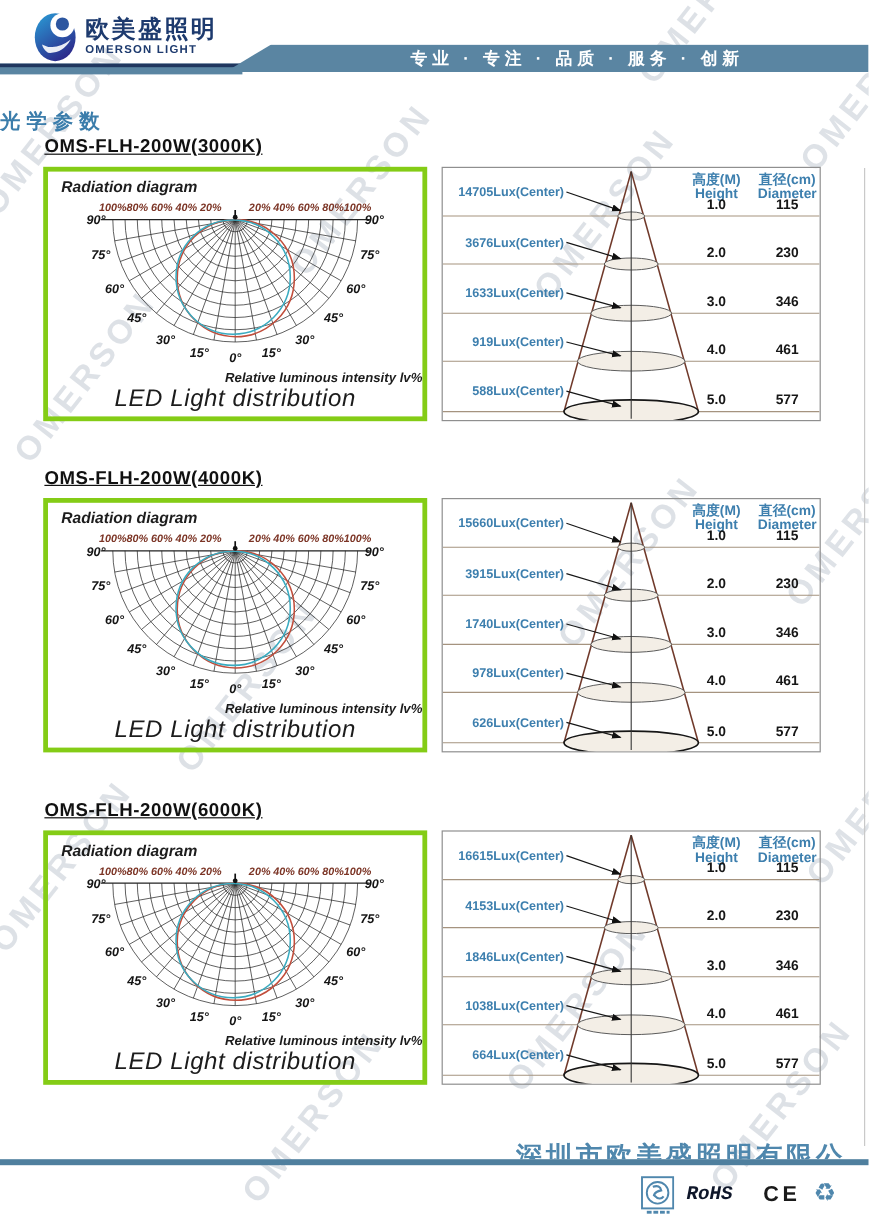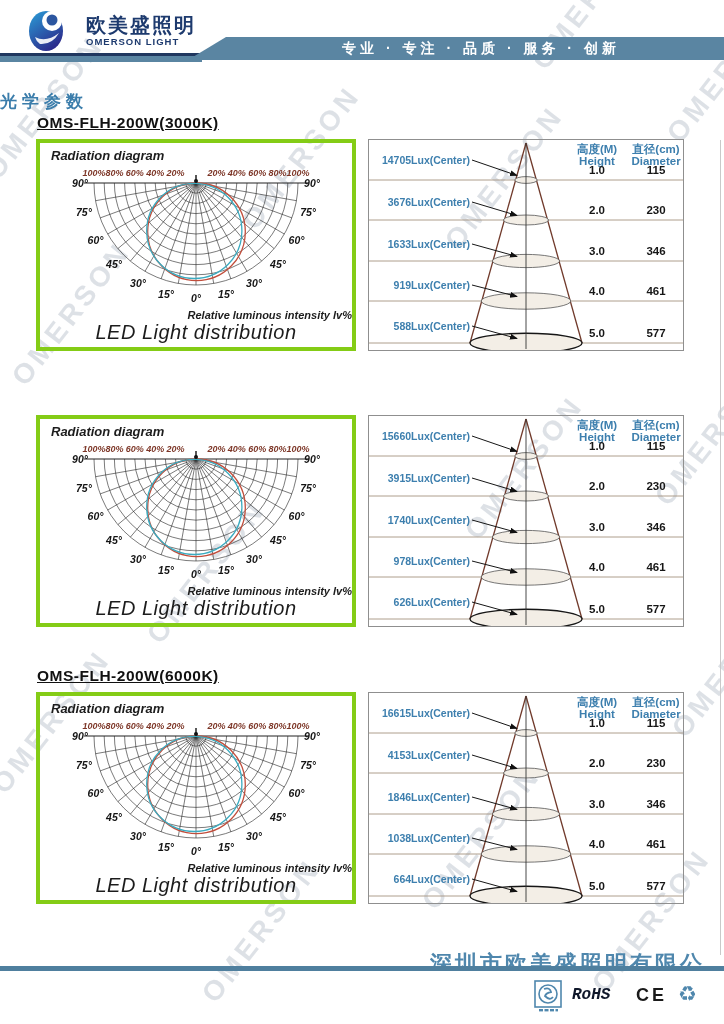--- a/index.html
+++ b/index.html
@@ -3,21 +3,21 @@
 <meta charset="utf-8">
 <style>
   html,body{margin:0;padding:0;background:#ffffff;}
   #page{position:relative;width:724px;height:1024px;background:#ffffff;overflow:hidden;
         font-family:"Liberation Sans",sans-serif;}
   .wm{position:absolute;font-weight:bold;font-size:28px;color:#c3cad3;opacity:.55;
       letter-spacing:4px;transform:rotate(-52deg);z-index:0;white-space:nowrap;}
   .content{position:absolute;left:0;top:0;width:724px;height:1024px;z-index:1;}
 
   
-  .logo{position:absolute;left:26px;top:7px;display:flex;align-items:center;gap:18px;}
+  .logo{position:absolute;left:26px;top:7px;display:flex;align-items:center;gap:3px;}
   .logo-txt .cn{font-size:20px;font-weight:bold;color:#1d3a6e;letter-spacing:2px;line-height:22px;}
   .logo-txt .en{font-size:9.5px;font-weight:bold;color:#1d3a6e;letter-spacing:1px;line-height:11px;}
   .stripe-left{position:absolute;left:0;top:53px;width:202px;height:6px;background:#5a85a2;
                border-top:3px solid #20375f;}
   .band{position:absolute;left:188px;top:37px;width:536px;height:23px;background:#5a85a2;
         clip-path:polygon(0 100%,38px 0,100% 0,100% 100%);
         display:flex;align-items:center;justify-content:center;}
   .band span{color:#ffffff;font-weight:bold;font-size:14px;letter-spacing:4px;padding-left:50px;}
   .page-title{position:absolute;left:0;top:90px;width:690px;text-align:left;
               color:#3b7dab;font-size:17px;font-weight:bold;letter-spacing:5px;}
@@ -210,20 +210,21 @@
         <text class="tval" x="228" y="155">4.0</text>
         <text class="tval" x="228" y="197">5.0</text>
         <text class="tval" x="287" y="34">115</text>
         <text class="tval" x="287" y="74">230</text>
         <text class="tval" x="287" y="115">346</text>
         <text class="tval" x="287" y="155">461</text>
         <text class="tval" x="287" y="197">577</text>
       </svg>
     </div>
 
+    <div class="sec-title" style="top:390px">OMS-FLH-200W(4000K)</div>
     <div class="rad-box" style="top:415px">
       <div class="rad-head">Radiation diagram</div>
       <svg class="rad-svg" width="312" height="148" viewBox="0 0 312 148">
         <g stroke="#222" stroke-width="0.6" fill="none">
           <path d="M145.8,18 A10.2,10.2 0 0 0 166.2,18"></path>
             <path d="M135.6,18 A20.4,20.4 0 0 0 176.4,18"></path>
           <path d="M125.4,18 A30.6,30.6 0 0 0 186.6,18"></path>
             <path d="M115.2,18 A40.8,40.8 0 0 0 196.8,18"></path>
           <path d="M105,18 A51,51 0 0 0 207,18"></path>
             <path d="M94.8,18 A61.2,61.2 0 0 0 217.2,18"></path>

